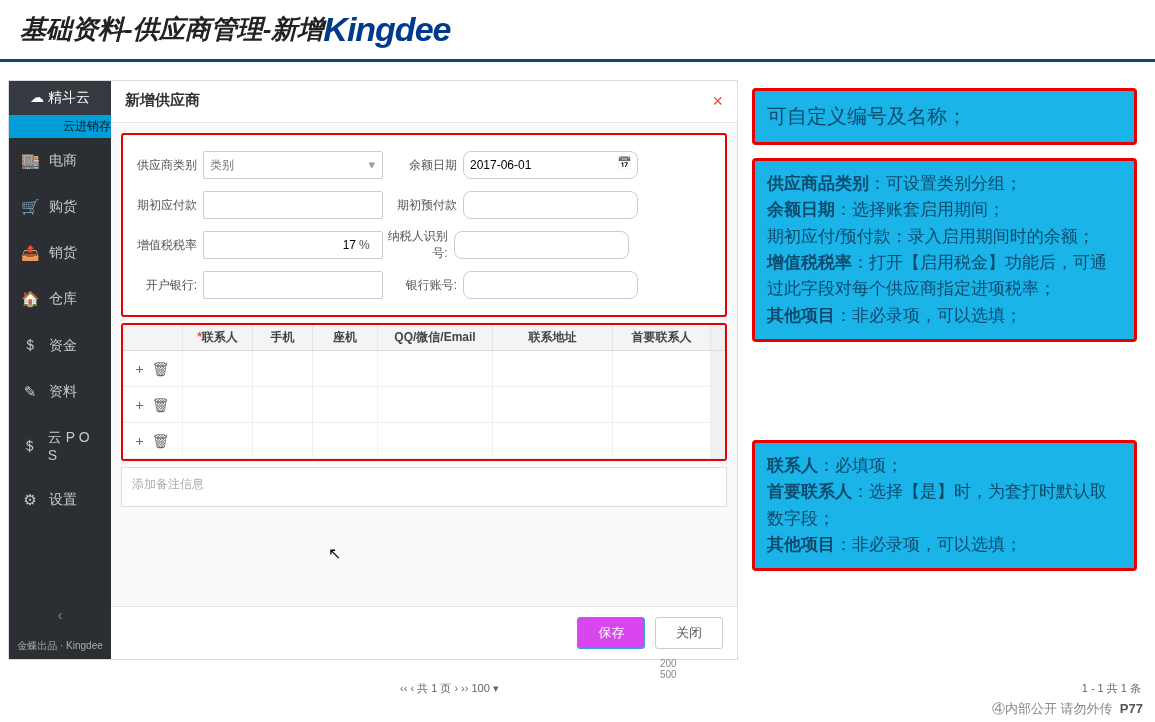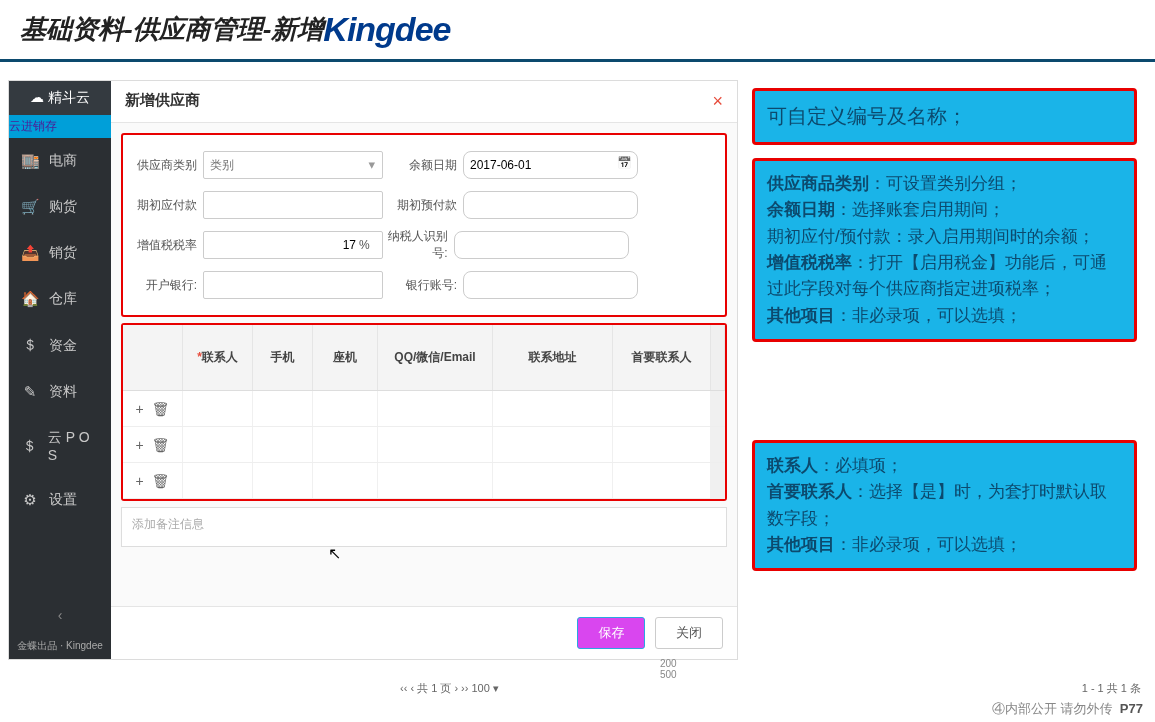--- a/index.html
+++ b/index.html
@@ -4,21 +4,21 @@
 <style>
 * { box-sizing: border-box; margin: 0; padding: 0; }
 body { font-family: "Microsoft YaHei", Arial, sans-serif; font-size: 13px; background: #fff; width: 1155px; height: 722px; overflow: hidden; position: relative; }
 .slide-header { display: flex; align-items: center; padding: 10px 20px; border-bottom: 3px solid #0c4a6e; }
 .slide-title { font-size: 26px; font-weight: bold; font-style: italic; color: #222; }
 .logo { font-size: 34px; font-weight: bold; font-style: italic; color: #003a8c; letter-spacing: -1px; }
 .app-area { position: absolute; top: 80px; left: 8px; width: 730px; height: 580px; border: 1px solid #dcdcdc; display: flex; background: #fff; }
 .sidebar { width: 102px; background: #2b2f33; color: #c8c8c8; display: flex; flex-direction: column; font-size: 14px; position: relative; }
 .sidebar-top { background: #343a40; padding: 8px 0; text-align: center; }
 .cloud-logo { color: #fff; font-size: 14px; }
-.sidebar-tab { background: #009fd9; color: #4c1d95; font-size: 12px; padding: 3px 0; text-align: left; }
+.sidebar-tab { background: #009fd9; color: #0f172a; font-size: 12px; padding: 3px 0; text-align: right; }
 .nav-item { display: flex; align-items: center; gap: 10px; padding: 14px 12px; cursor: pointer; }
 .nav-icon { width: 18px; text-align: center; font-size: 15px; }
 .collapse-btn { position: absolute; bottom: 30px; left: 0; width: 100%; text-align: center; color: #888; padding: 6px 0; }
 .footer-brand { position: absolute; bottom: 6px; left: 0; width: 100%; text-align: center; font-size: 10px; color: #aaa; }
 .modal { flex: 1; background: #fafafa; display: flex; flex-direction: column; }
 .modal-header { display: flex; justify-content: space-between; padding: 10px 14px; border-bottom: 1px solid #e5e5e5; background: #fff; }
 .modal-title { font-size: 15px; font-weight: bold; color: #333; }
 .close-x { color: #e74c3c; font-size: 18px; cursor: pointer; }
 .modal-body { flex: 1; padding: 4px 10px; overflow-y: auto; }
 .section { border: 2.5px solid #e80000; border-radius: 3px; padding: 8px 10px; margin: 6px 0; background: #fff; }
@@ -28,21 +28,21 @@
 .inp { height: 28px; border: 1px solid #ccc; border-radius: 2px; padding: 0 6px; font-size: 12px; background: #fff; }
 .inp.w1 { width: 180px; }
 .inp.w2 { width: 175px; border-radius: 8px; }
 .pct { margin: 0 4px 0 -24px; font-size: 12px; color: #555; }
 .sel { position: relative; }
 .sel::after { content: "▾"; position: absolute; right: 8px; top: 6px; color: #999; pointer-events: none; }
 .cal { position: relative; }
 .cal::after { content: "📅"; position: absolute; right: 6px; top: 5px; font-size: 12px; filter: grayscale(1); pointer-events: none; }
 .contacts { border: 2.5px solid #e80000; border-radius: 3px; background: #fff; margin: 6px 0; }
 .ct-head { display: flex; background: #f4f4f4; border-bottom: 1px solid #ddd; font-size: 12px; font-weight: bold; color: #444; }
-.ct-head > div { padding: 24px 4px; border-right: 1px solid #e5e5e5; text-align: center; }
+.ct-head > div { padding: 4px 4px; border-right: 1px solid #e5e5e5; text-align: center; }
 .ct-row { display: flex; border-bottom: 1px solid #eee; height: 36px; align-items: center; }
 .ct-row > div { padding: 0 4px; border-right: 1px solid #f0f0f0; text-align: center; height: 100%; display: flex; align-items: center; justify-content: center; }
 .c-act { width: 60px; }
 .c1 { width: 70px; } .c2 { width: 60px; } .c3 { width: 65px; } .c4 { width: 115px; } .c5 { width: 120px; } .c6 { width: 85px; flex: 1; }
 .add-i, .del-i { cursor: pointer; color: #666; margin: 0 4px; font-size: 14px; }
 .scroll-stub { width: 14px; background: #f0f0f0; }
 .memo-box { border: 1px solid #ddd; background: #fff; padding: 8px 10px; min-height: 40px; font-size: 12px; color: #aaa; margin: 6px 0; }
 .modal-footer { padding: 10px 14px; border-top: 1px solid #e5e5e5; background: #fff; text-align: right; }
 .btn { display: inline-block; padding: 6px 20px; border-radius: 3px; font-size: 13px; cursor: pointer; margin-left: 6px; }
 .btn-primary { background: #d946ef; color: #fff; border: 1px solid #2aa7e1; text-align: right; }

